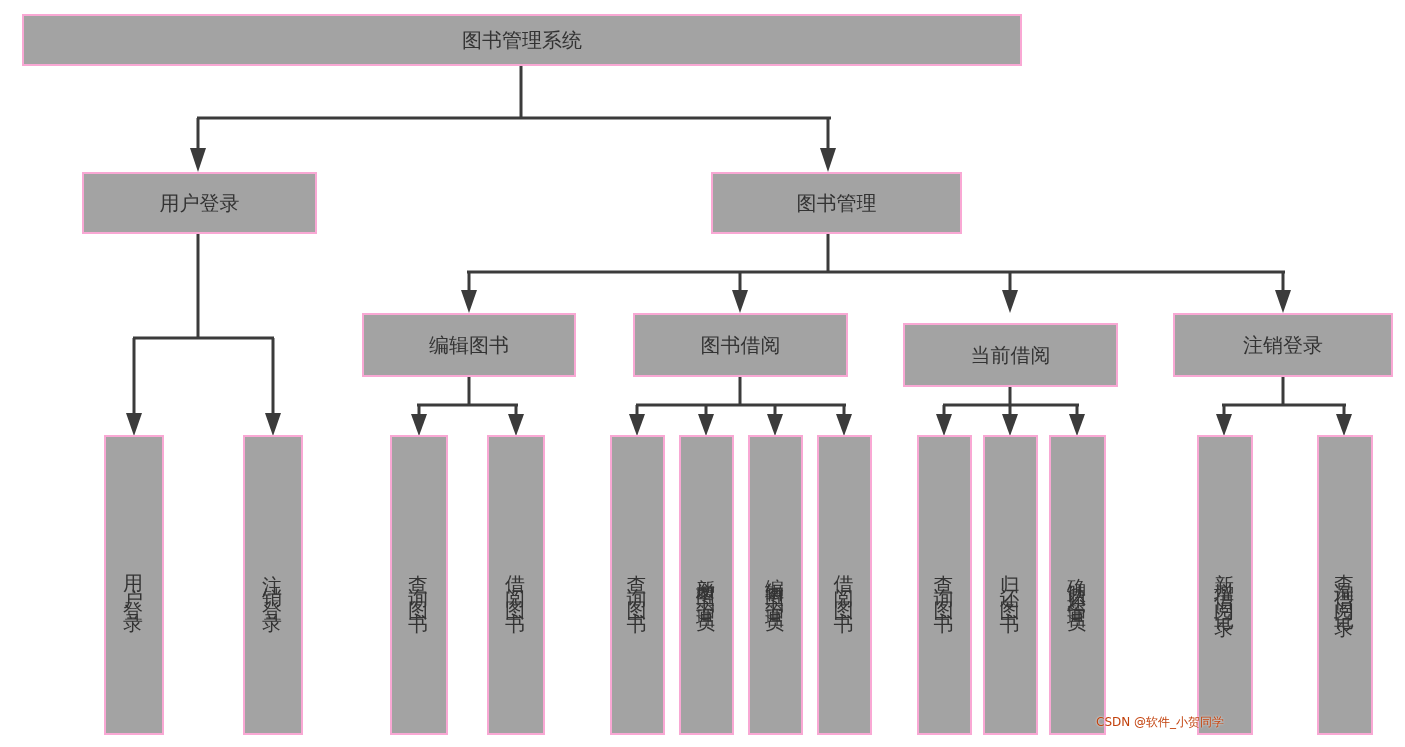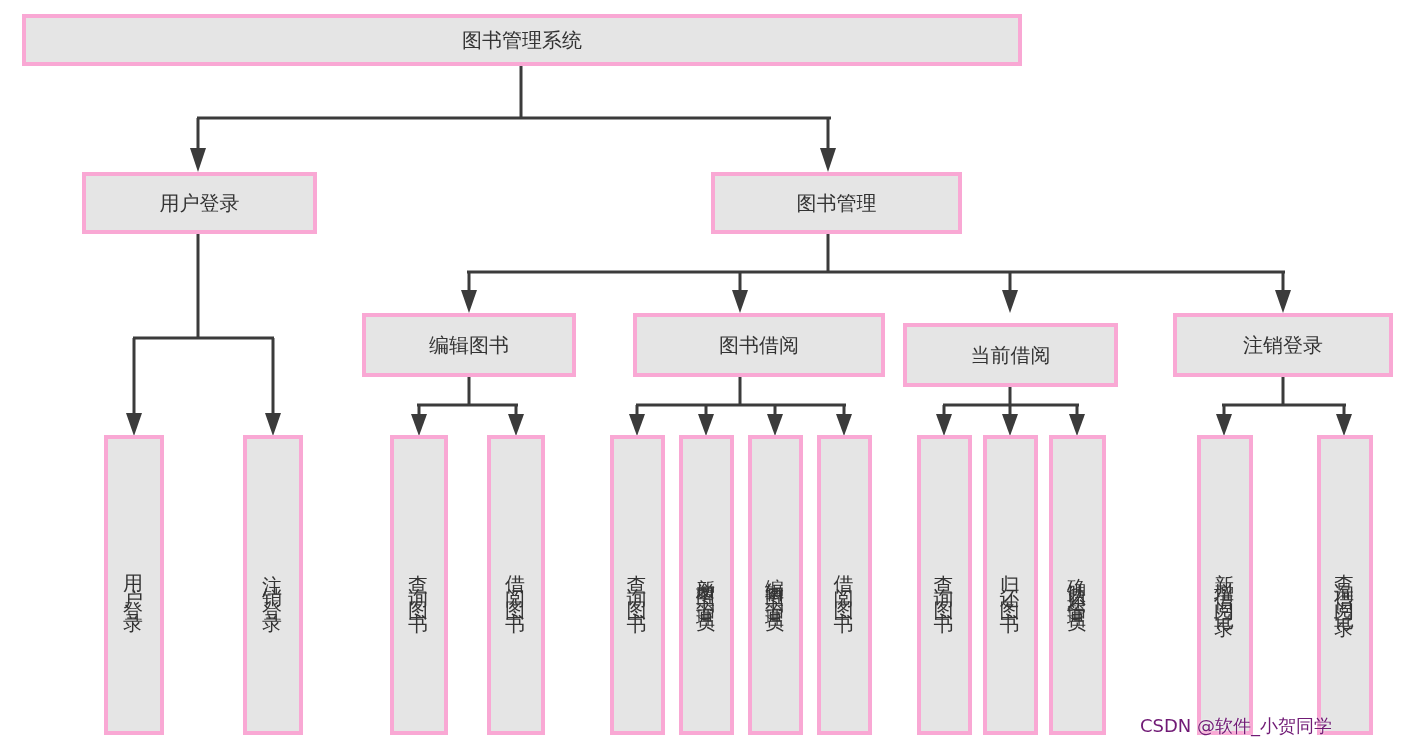--- a/index.html
+++ b/index.html
@@ -6,44 +6,44 @@
   .stage{
     position:relative;
     width:1405px;height:747px;
     background:#ffffff;
     font-family:"DejaVu Sans","Liberation Sans",sans-serif;
     overflow:hidden;
   }
   .connectors{position:absolute;left:0;top:0;width:1405px;height:747px;}
   .box{
     position:absolute;
-    background:#e5e5e5;
-    border:4px solid #f9a8d4;
+    background:#a3a3a3;
+    border:2px solid #f9a8d4;
     box-sizing:border-box;
     display:flex;
     align-items:center;
     justify-content:center;
     color:#333333;
     font-size:20px;
   }
   .hbox span{white-space:nowrap;}
   .vbox span{
     writing-mode:vertical-rl;
     text-orientation:mixed;
     white-space:nowrap;
   }
   .len4 span{letter-spacing:13px;}
   .len6 span{letter-spacing:9px;}
   .len9 span{letter-spacing:5px;font-size:19px;}
   .watermark{
     position:absolute;
-    left:1140px;top:714px;
+    left:1096px;top:714px;
     width:250px;
-    font-size:18px;
-    color:#701a75;
+    font-size:12px;
+    color:#c2410c;
     text-shadow:0 0 2px #ffffff;
     white-space:nowrap;
     z-index:5;
   }
 </style>
 </head>
 <body>
 
 <div class="stage">
 
@@ -123,21 +123,21 @@
   <div class="box hbox" style="left:82px;top:172px;width:235px;height:62px">
     <span>用户登录</span>
   </div>
   <div class="box hbox" style="left:711px;top:172px;width:251px;height:62px">
     <span>图书管理</span>
   </div>
 
   <div class="box hbox" style="left:362px;top:313px;width:214px;height:64px">
     <span>编辑图书</span>
   </div>
-  <div class="box hbox" style="left:633px;top:313px;width:252px;height:64px">
+  <div class="box hbox" style="left:633px;top:313px;width:215px;height:64px">
     <span>图书借阅</span>
   </div>
   <div class="box hbox" style="left:903px;top:323px;width:215px;height:64px">
     <span>当前借阅</span>
   </div>
   <div class="box hbox" style="left:1173px;top:313px;width:220px;height:64px">
     <span>注销登录</span>
   </div>
 
   <div class="box vbox len4" style="left:104px;top:435px;width:60px;height:300px">

